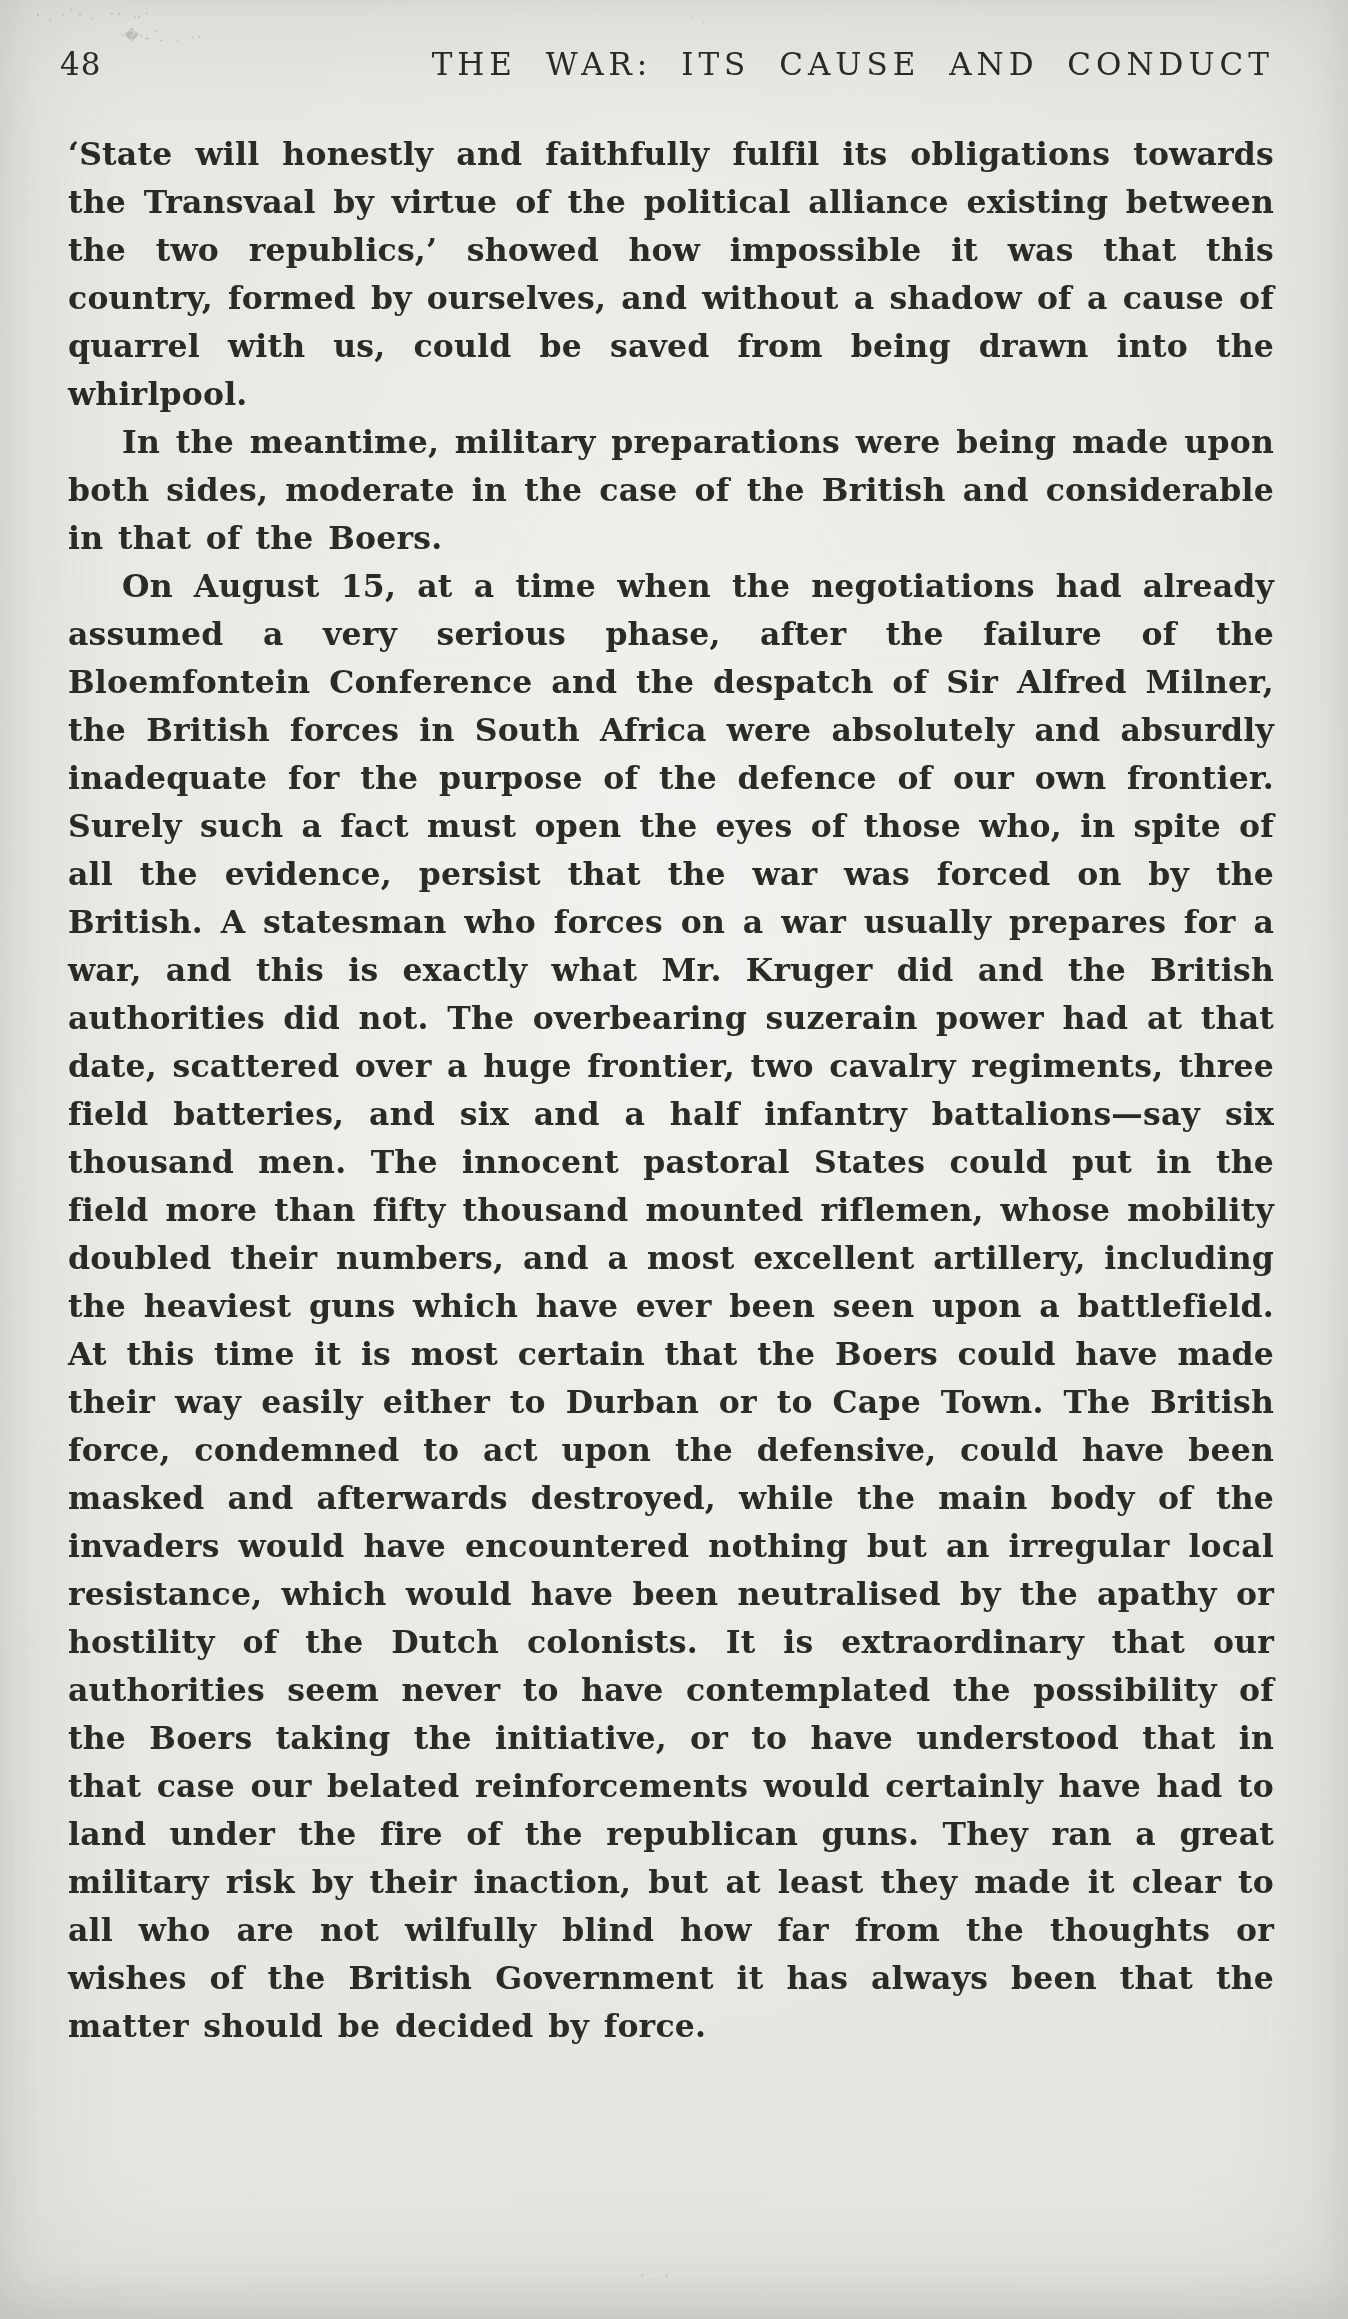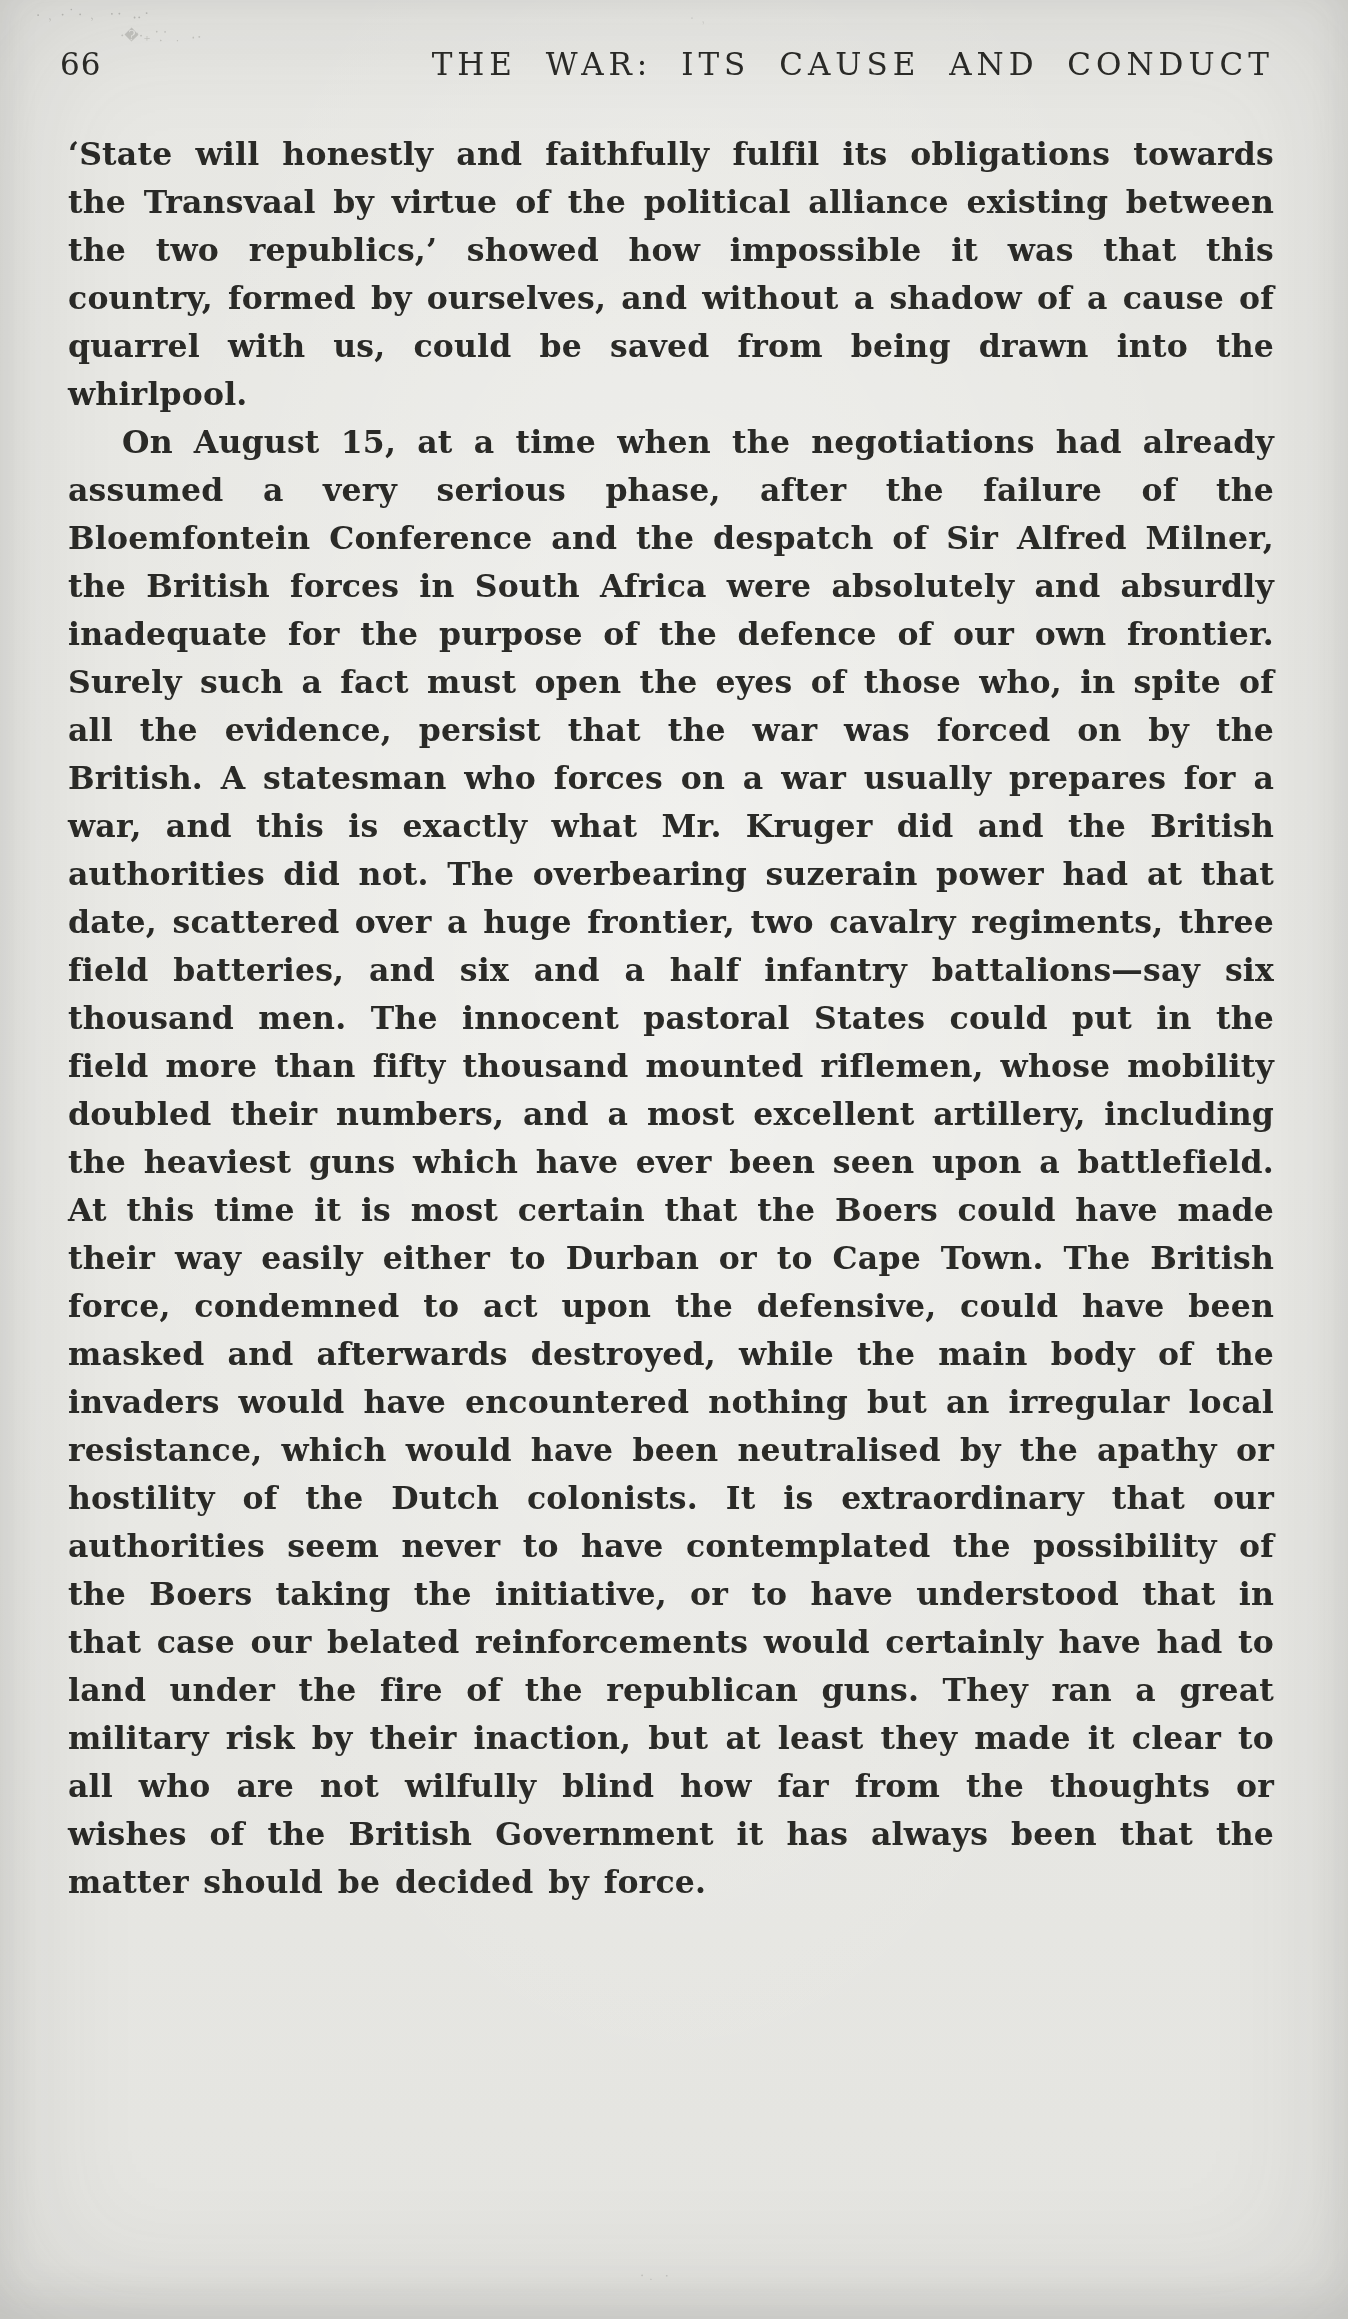--- a/index.html
+++ b/index.html
@@ -91,22 +91,23 @@
 <body>
 
 <div class="page">
 
   <span class="scan-mark m1">·﹐·˙·﹐ ·· ‥·</span>
   <span class="scan-mark m2">·�̷·₊ ⸪ ﹒ ۰·</span>
   <span class="scan-mark m3">ᐧ﹐</span>
   <span class="scan-mark m4">·﹒ ۰</span>
 
   <div class="running-header">
-    <span class="page-number">66</span>
+    <span class="page-number">48</span>
     <span class="running-title">THE WAR: ITS CAUSE AND CONDUCT</span>
   </div>
 
   <div class="body-text">
     <p class="no-indent">‘State will honestly and faithfully fulfil its obligations towards the Transvaal by virtue of the political alliance existing between the two republics,’ showed how impossible it was that this country, formed by ourselves, and without a shadow of a cause of quarrel with us, could be saved from being drawn into the whirlpool.</p>
+    <p>In the meantime, military preparations were being made upon both sides, moderate in the case of the British and considerable in that of the Boers.</p>
     <p>On August 15, at a time when the negotiations had already assumed a very serious phase, after the failure of the Bloemfontein Conference and the despatch of Sir Alfred Milner, the British forces in South Africa were absolutely and absurdly inadequate for the purpose of the defence of our own frontier.  Surely such a fact must open the eyes of those who, in spite of all the evidence, persist that the war was forced on by the British.  A statesman who forces on a war usually prepares for a war, and this is exactly what Mr. Kruger did and the British authorities did not.  The overbearing suzerain power had at that date, scattered over a huge frontier, two cavalry regiments, three field batteries, and six and a half infantry battalions—say six thousand men.  The innocent pastoral States could put in the field more than fifty thousand mounted riflemen, whose mobility doubled their numbers, and a most excellent artillery, including the heaviest guns which have ever been seen upon a battlefield.  At this time it is most certain that the Boers could have made their way easily either to Durban or to Cape Town.  The British force, condemned to act upon the defensive, could have been masked and afterwards destroyed, while the main body of the invaders would have encountered nothing but an irregular local resistance, which would have been neutralised by the apathy or hostility of the Dutch colonists.  It is extraordinary that our authorities seem never to have contemplated the possibility of the Boers taking the initiative, or to have understood that in that case our belated reinforcements would certainly have had to land under the fire of the republican guns.  They ran a great military risk by their inaction, but at least they made it clear to all who are not wilfully blind how far from the thoughts or wishes of the British Government it has always been that the matter should be decided by force.</p>
   </div>
 
 </div>
 
 </body></html>

